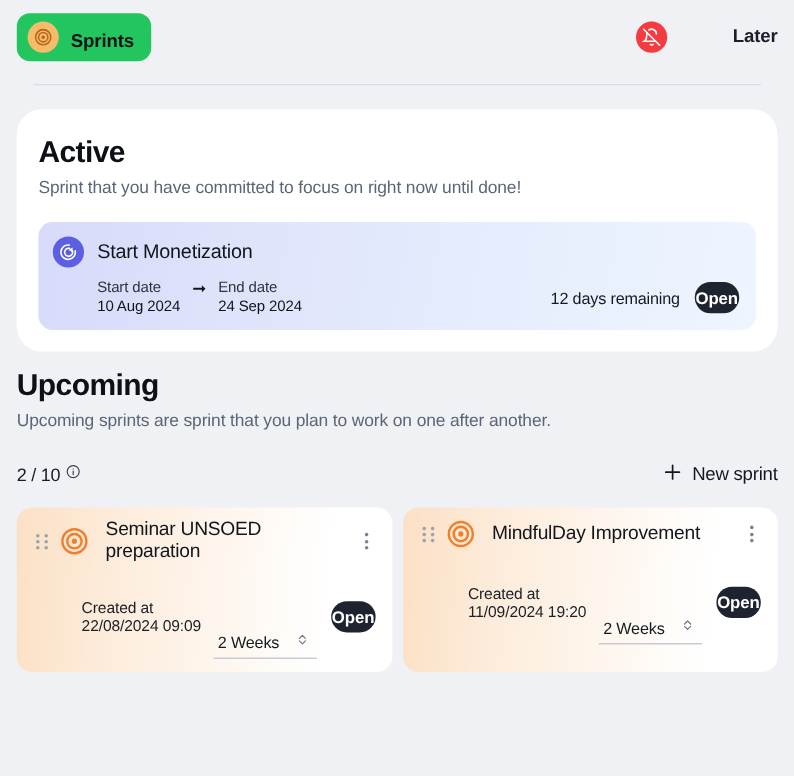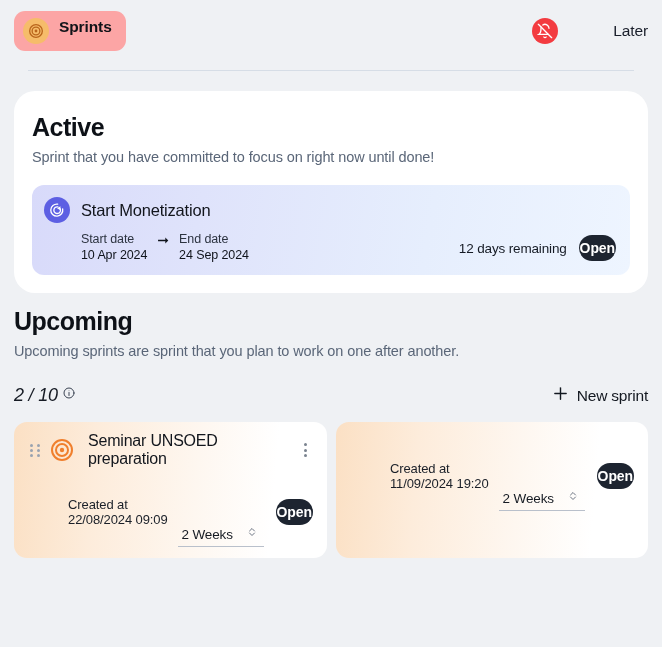--- a/index.html
+++ b/index.html
@@ -15,23 +15,23 @@
   
   .header {
     height: 62px;
     display: flex;
     align-items: center;
     padding: 0 14px;
     position: relative;
   }
   .tab-pill {
     display: flex;
-    align-items: flex-start;
+    align-items: flex-end;
     gap: 10px;
-    background: #fca5a5;
+    background: #22c55e;
     border-radius: 11px;
     padding: 7px 14px 7px 9px;
     cursor: pointer;
   }
   .tab-pill .label {
     font-size: 15.5px;
     font-weight: bold;
     color: #101318;
     letter-spacing: -0.1px;
   }
@@ -42,21 +42,21 @@
     gap: 22px;
   }
   .header-item {
     display: flex;
     align-items: center;
     gap: 9px;
     cursor: pointer;
   }
   .header-item .label {
     font-size: 15.5px;
-    font-weight: normal;
+    font-weight: bold;
     color: #1a1f2b;
     letter-spacing: -0.1px;
     margin-left: 46px;
   }
   .icon-badge {
     width: 26px; height: 26px;
     border-radius: 50%;
     display: flex; align-items: center; justify-content: center;
     flex: none;
   }
@@ -169,24 +169,23 @@
   
   .upcoming {
     margin: 14px 14px 0 14px;
   }
   .upcoming-meta {
     display: flex;
     align-items: center;
     margin-top: 26px;
   }
   .count {
-    font-size: 18px;
+    font-size: 15px;
     color: #161b24;
     letter-spacing: -0.2px;
-    font-style: italic;
   }
   .info-icon {
     margin-left: 5px;
     margin-top: -6px;
     cursor: pointer;
     display: inline-flex;
   }
   .new-sprint {
     margin-left: auto;
     display: flex;
@@ -342,21 +341,21 @@
           <polygon points="12 9.3 17.2 6.3 17.2 12.3" fill="#ffffff" stroke="none"></polygon>
         </svg>
       </span>
       <span class="active-title">Start Monetization</span>
     </div>
 
     <div class="active-row-bottom">
       <div class="dates">
         <div class="date-block">
           <div class="dlabel">Start date</div>
-          <div class="dvalue">10 Apr 2024</div>
+          <div class="dvalue">10 Aug 2024</div>
         </div>
         <div class="arrow-mid">➞</div>
         <div class="date-block">
           <div class="dlabel">End date</div>
           <div class="dvalue">24 Sep 2024</div>
         </div>
       </div>
 
       <div class="active-right">
         <span class="days-remaining">12 days remaining</span>
@@ -429,20 +428,43 @@
               <polyline points="7 14 12 19 17 14"></polyline>
             </svg>
           </span>
         </div>
         <span class="badge-open">Open</span>
       </div>
     </div>
   </div>
 
   <div class="sprint-row">
+    <div class="sprint-top">
+      <span class="drag-handle">
+        <i></i>
+          <i></i>
+          <i></i>
+          <i></i>
+          <i></i>
+          <i></i>
+      </span>
+      <span class="target-orange">
+        <svg width="24" height="24" viewBox="0 0 24 24" fill="none" stroke="#f07f2d" stroke-width="2">
+          <circle cx="12" cy="12" r="10"></circle>
+          <circle cx="12" cy="12" r="6"></circle>
+          <circle cx="12" cy="12" r="2.2" fill="#f07f2d" stroke="none"></circle>
+        </svg>
+      </span>
+      <span class="sprint-name">MindfulDay Improvement</span>
+      <span class="kebab">
+        <i></i>
+          <i></i>
+          <i></i>
+      </span>
+    </div>
     <div class="sprint-bottom">
       <span class="created-at">Created at 11/09/2024 19:20</span>
       <div class="sprint-right">
         <div class="duration-select">
           <span class="dur-label">2 Weeks</span>
           <span>
             <svg width="12" height="14" viewBox="0 0 24 24" fill="none" stroke="#6e7684" stroke-width="2" stroke-linecap="round" stroke-linejoin="round">
               <polyline points="7 10 12 5 17 10"></polyline>
               <polyline points="7 14 12 19 17 14"></polyline>
             </svg>

